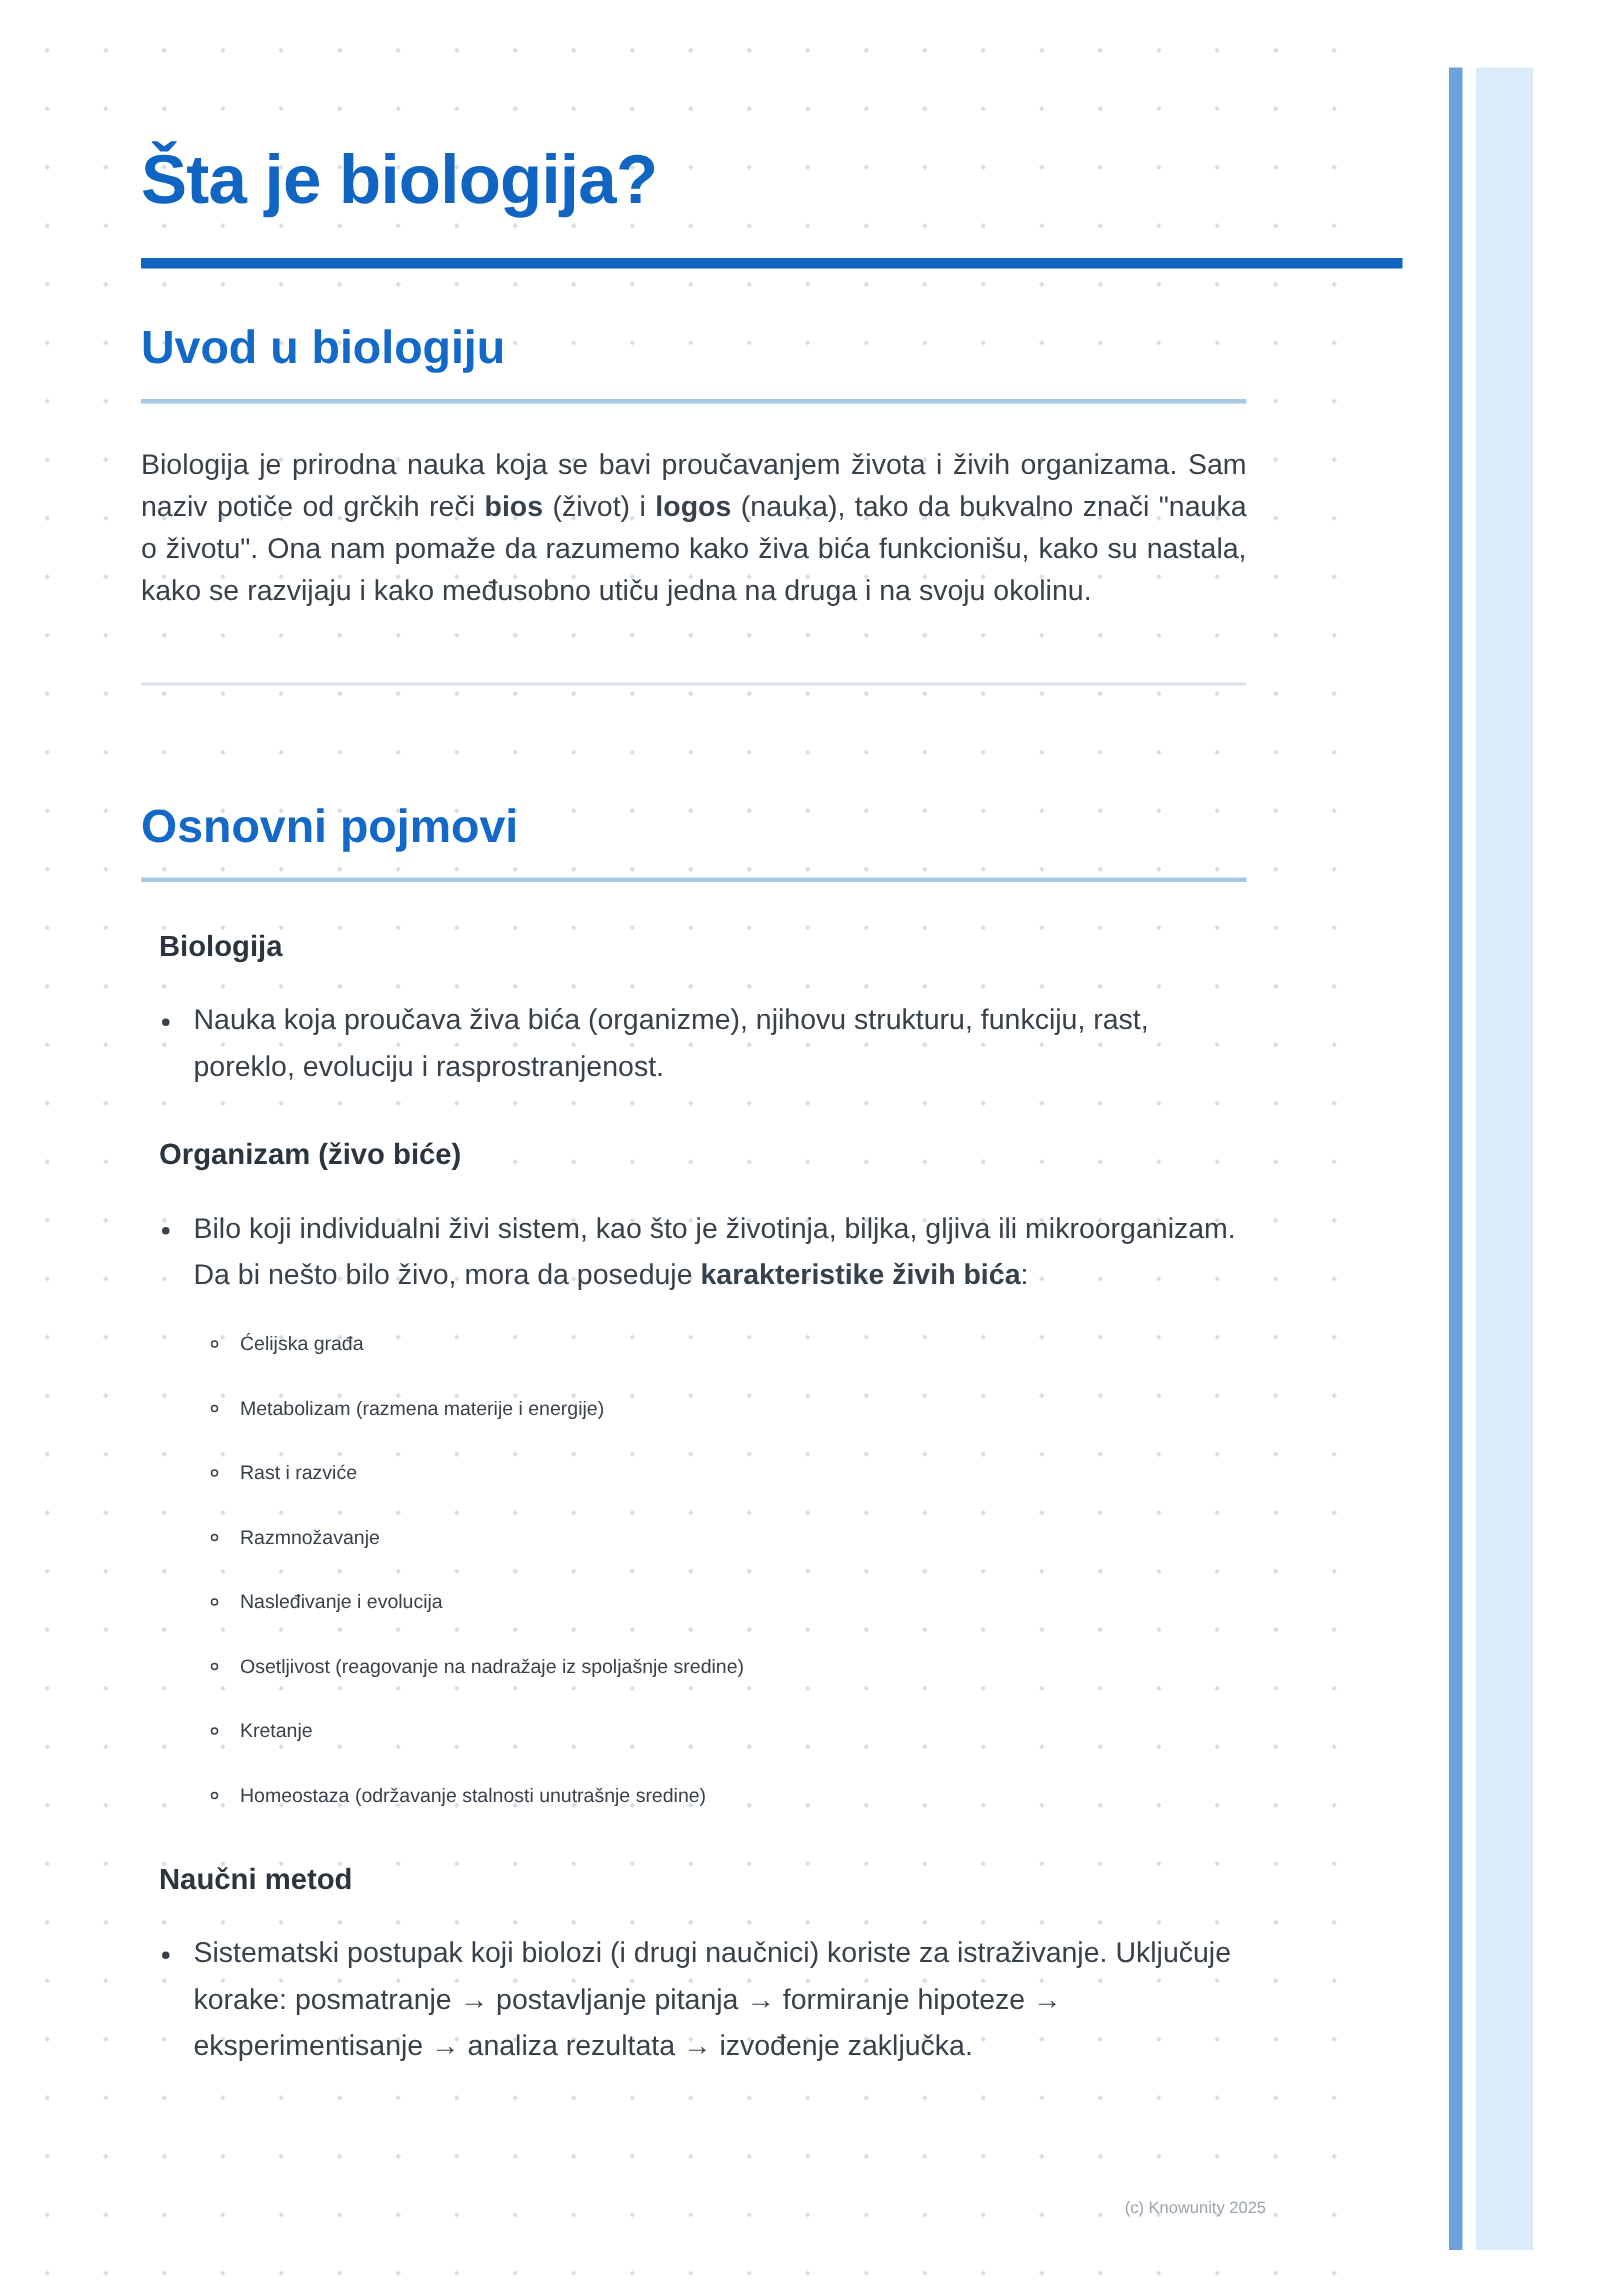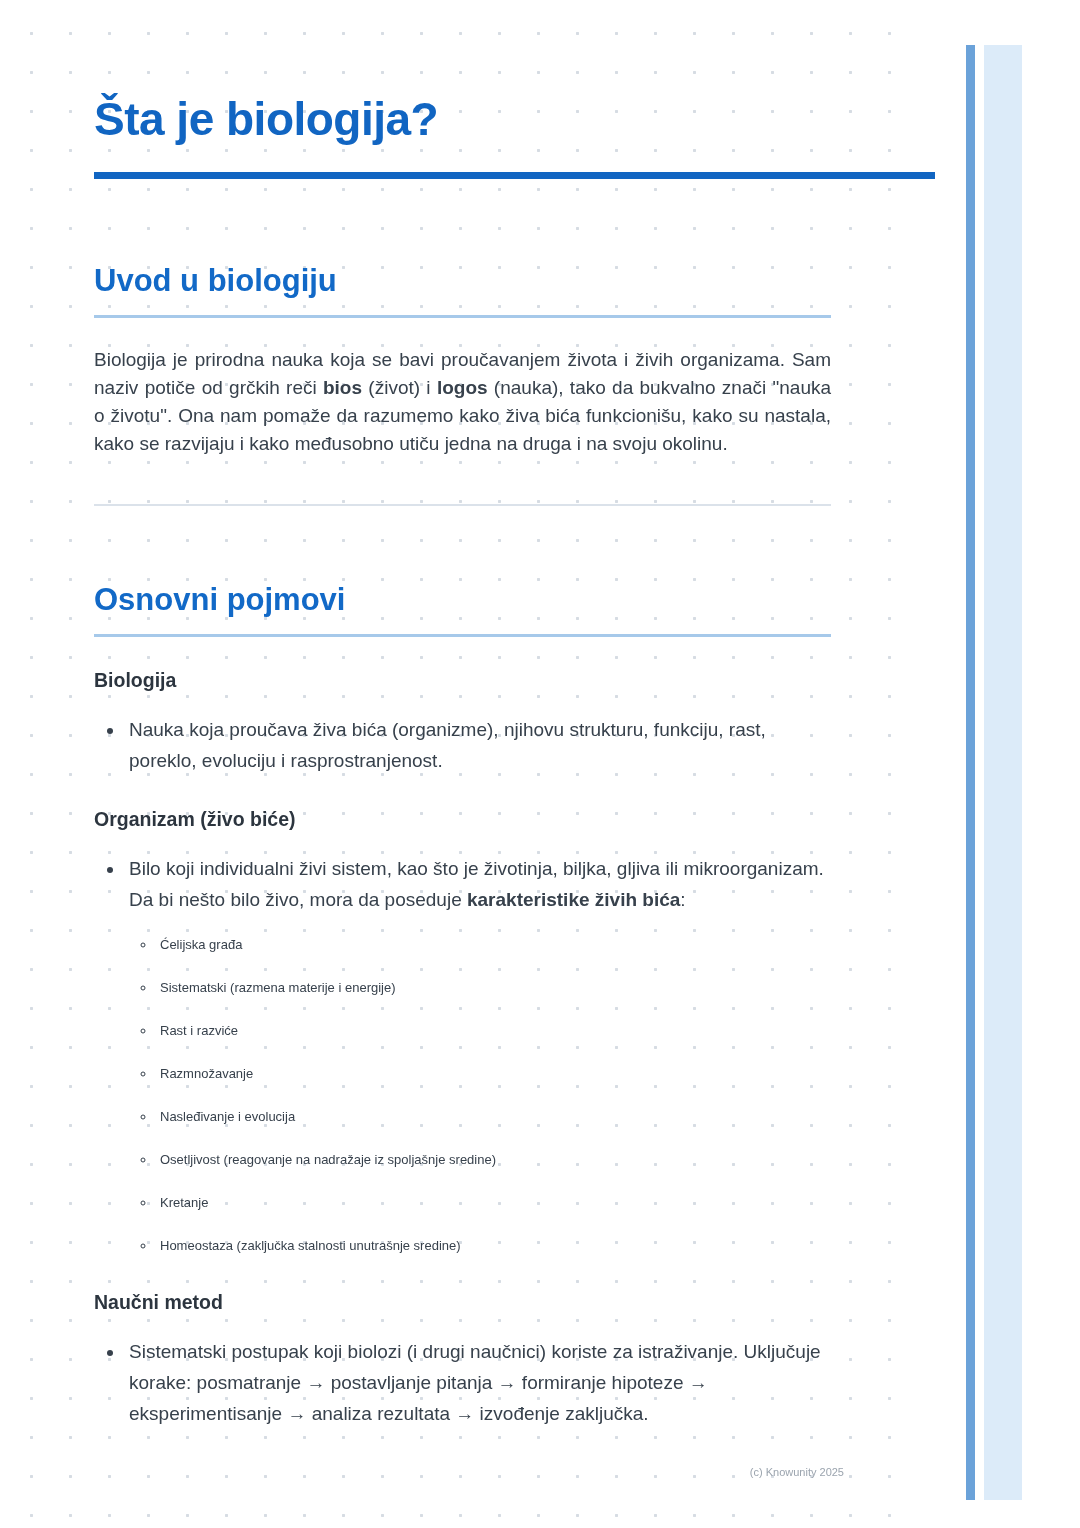--- a/index.html
+++ b/index.html
@@ -52,40 +52,41 @@
     height: 7px;
     background: #1165c2;
   }
   h2.section-heading {
     font-size: 31px;
     font-weight: 800;
     color: #1269c7;
     padding-bottom: 16px;
     border-bottom: 3px solid #a6c9ea;
   }
-  .section-intro h2.section-heading { margin-top: 84px; }
+  .section-intro h2.section-heading { margin-top: 35px; }
   .section-concepts h2.section-heading { margin-top: 76px; }
   p.body-paragraph {
     margin-top: 28px;
     font-size: 19px;
     line-height: 28px;
     color: #37414c;
     text-align: justify;
   }
   .soft-divider {
     margin-top: 46px;
     width: 737px;
     height: 2px;
     background: #dbe2ea;
   }
   h3.term-heading {
     margin-top: 32px;
     font-size: 19.5px;
     font-weight: 700;
     color: #2c353f;
+    margin-left: 12px;
   }
   ul.bullet-list {
     margin-top: 22px;
     padding-left: 31px;
     list-style: disc;
     color: #37414c;
   }
   ul.bullet-list > li {
     font-size: 19px;
     line-height: 31px;
@@ -140,27 +141,27 @@
       <ul class="bullet-list">
         <li><span>Nauka koja proučava živa bića (organizme), njihovu strukturu, funkciju, rast, poreklo, evoluciju i rasprostranjenost.</span></li>
       </ul>
 
       <h3 class="term-heading">Organizam (živo biće)</h3>
       <ul class="bullet-list">
         <li>
           <span><span>Bilo koji individualni živi sistem, kao što je životinja, biljka, gljiva ili mikroorganizam. Da bi nešto bilo živo, mora da poseduje </span><span style="font-weight: 700;">karakteristike živih bića</span><span>:</span></span>
           <ul class="sub-list">
             <li>Ćelijska građa</li>
-            <li>Sistematski (razmena materije i energije)</li>
+            <li>Metabolizam (razmena materije i energije)</li>
             <li>Rast i razviće</li>
             <li>Razmnožavanje</li>
             <li>Nasleđivanje i evolucija</li>
             <li>Osetljivost (reagovanje na nadražaje iz spoljašnje sredine)</li>
             <li>Kretanje</li>
-            <li>Homeostaza (zaključka stalnosti unutrašnje sredine)</li>
+            <li>Homeostaza (održavanje stalnosti unutrašnje sredine)</li>
           </ul>
         </li>
       </ul>
 
       <h3 class="term-heading">Naučni metod</h3>
       <ul class="bullet-list">
         <li><span>Sistematski postupak koji biolozi (i drugi naučnici) koriste za istraživanje. Uključuje korake: posmatranje → postavljanje pitanja → formiranje hipoteze → eksperimentisanje → analiza rezultata → izvođenje zaključka.</span></li>
       </ul>
     </section>
 

